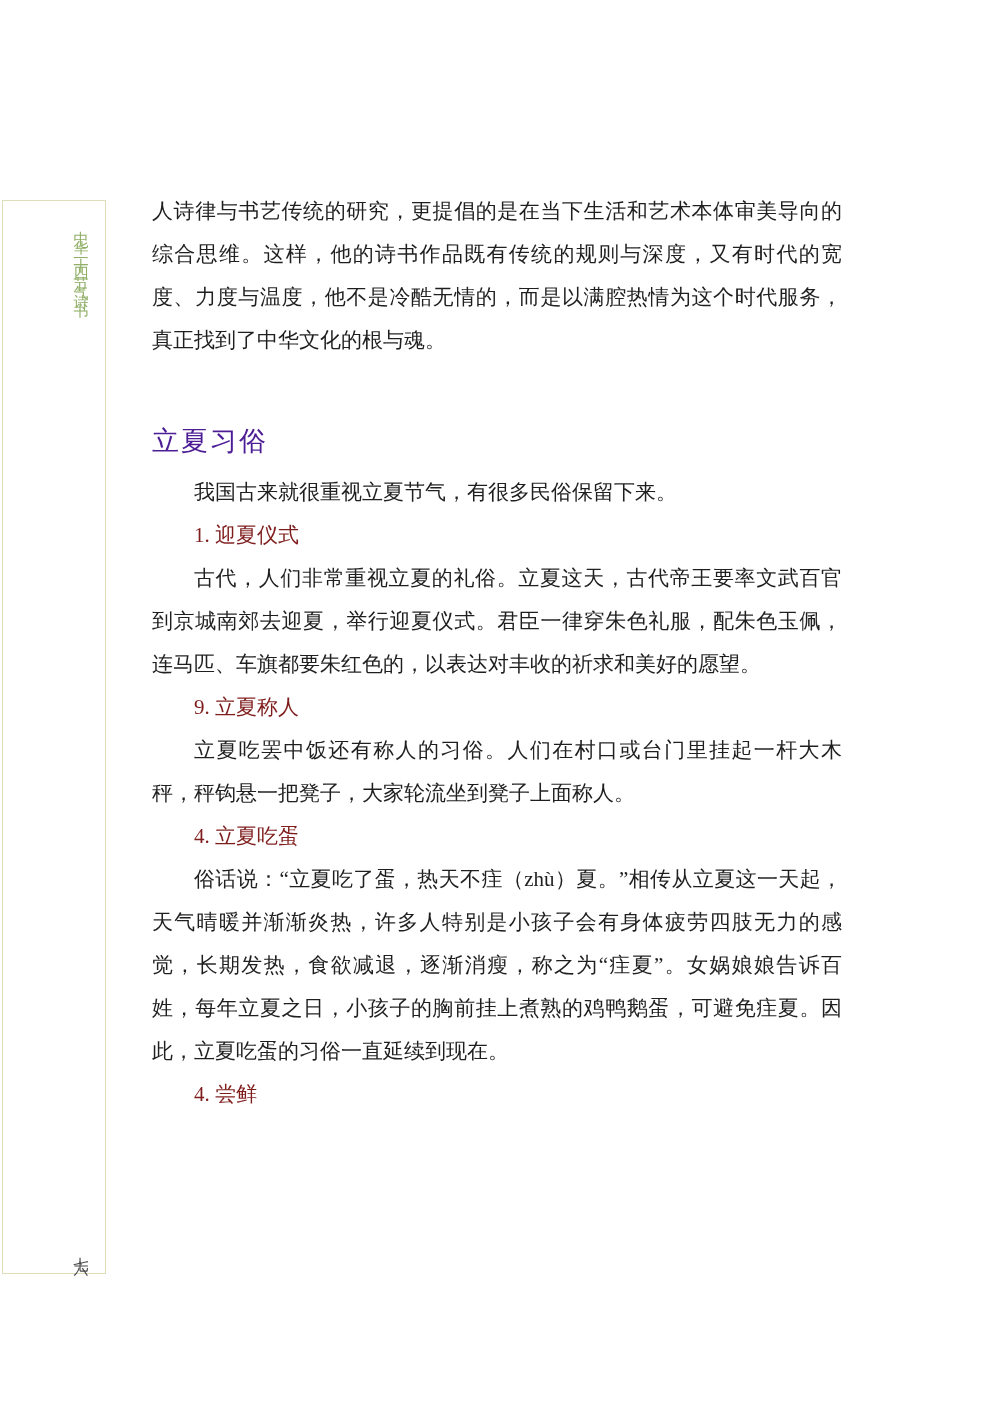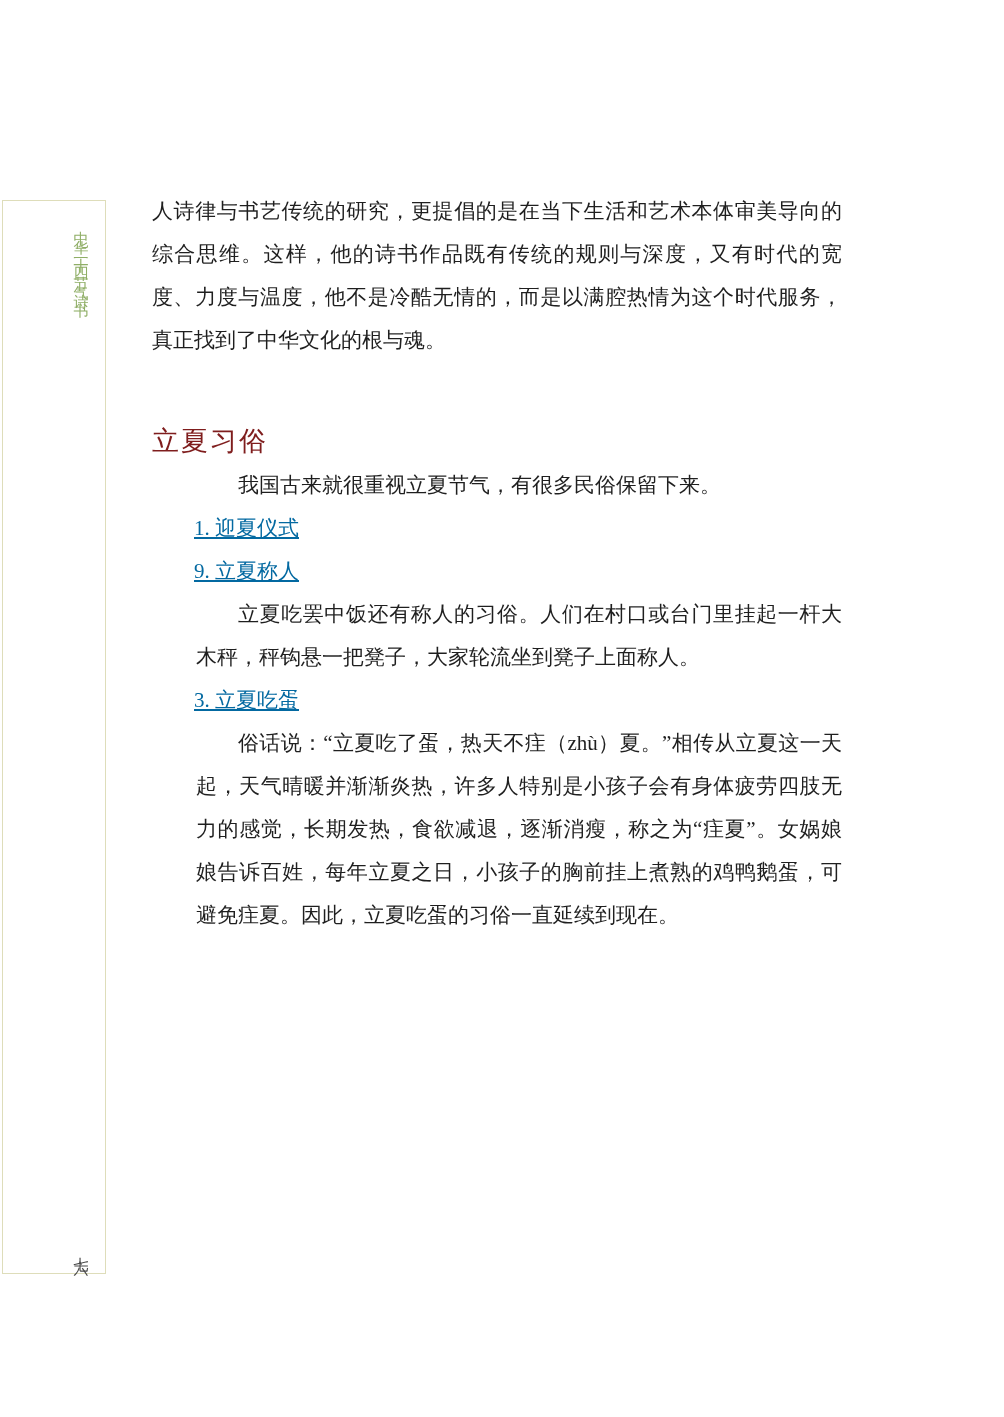--- a/index.html
+++ b/index.html
@@ -53,37 +53,36 @@
     top: 190px;
     width: 690px;
     font-size: 21px;
     line-height: 43px;
     color: #1f1f1f;
     text-align: justify;
   }
   .para { text-indent: 0; }
   .section-heading {
     margin-top: 58px;
-    margin-bottom: 1px;
+    margin-bottom: 8px;
     font-size: 27px;
     line-height: 43px;
     font-weight: normal;
-    color: #7f1d1d;
+    color: #4c1d95;
     text-align: left;
     letter-spacing: 2px;
   }
-  .lead-para, .custom-body { text-indent: 2em; margin-left: 44px; }
+  .lead-para, .custom-body { text-indent: 2em; }
   .custom-title {
     font-size: 21px;
     line-height: 43px;
     font-weight: normal;
     text-indent: 2em;
     text-align: left;
-    color: #0369a1;
-    text-decoration: underline;
+    color: #7f1d1d;
   }
 </style>
 </head>
 <body>
 
 <div class="page">
 
   <div class="sidebar-box">
     <div class="book-title">中华二十四节气诗书</div>
     <div class="page-number">七六</div>
@@ -91,23 +90,25 @@
 
   <div class="main">
 
     <p class="para">人诗律与书艺传统的研究，更提倡的是在当下生活和艺术本体审美导向的综合思维。这样，他的诗书作品既有传统的规则与深度，又有时代的宽度、力度与温度，他不是冷酷无情的，而是以满腔热情为这个时代服务，真正找到了中华文化的根与魂。</p>
 
     <h2 class="section-heading">立夏习俗</h2>
 
     <p class="lead-para">我国古来就很重视立夏节气，有很多民俗保留下来。</p>
 
     <h3 class="custom-title">1. 迎夏仪式</h3>
+    <p class="custom-body">古代，人们非常重视立夏的礼俗。立夏这天，古代帝王要率文武百官到京城南郊去迎夏，举行迎夏仪式。君臣一律穿朱色礼服，配朱色玉佩，连马匹、车旗都要朱红色的，以表达对丰收的祈求和美好的愿望。</p>
 
     <h3 class="custom-title">9. 立夏称人</h3>
     <p class="custom-body">立夏吃罢中饭还有称人的习俗。人们在村口或台门里挂起一杆大木秤，秤钩悬一把凳子，大家轮流坐到凳子上面称人。</p>
 
-    <h3 class="custom-title">3. 立夏吃蛋</h3>
+    <h3 class="custom-title">4. 立夏吃蛋</h3>
     <p class="custom-body">俗话说：“立夏吃了蛋，热天不疰（zhù）夏。”相传从立夏这一天起，天气晴暖并渐渐炎热，许多人特别是小孩子会有身体疲劳四肢无力的感觉，长期发热，食欲减退，逐渐消瘦，称之为“疰夏”。女娲娘娘告诉百姓，每年立夏之日，小孩子的胸前挂上煮熟的鸡鸭鹅蛋，可避免疰夏。因此，立夏吃蛋的习俗一直延续到现在。</p>
 
+    <h3 class="custom-title">4. 尝鲜</h3>
 
   </div>
 
 </div>
 
 </body></html>

